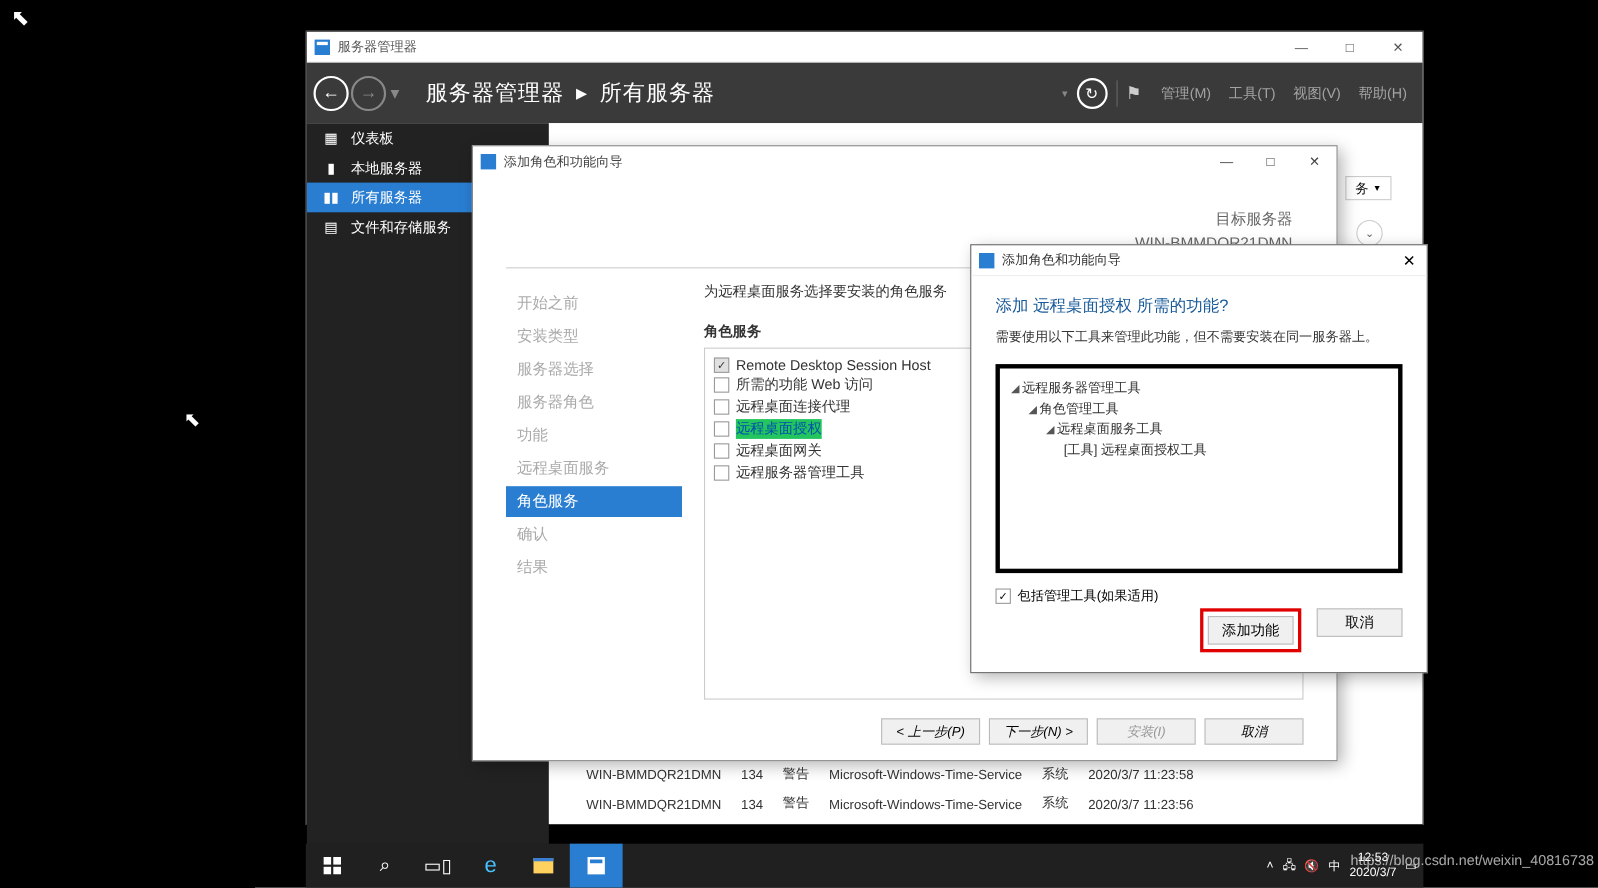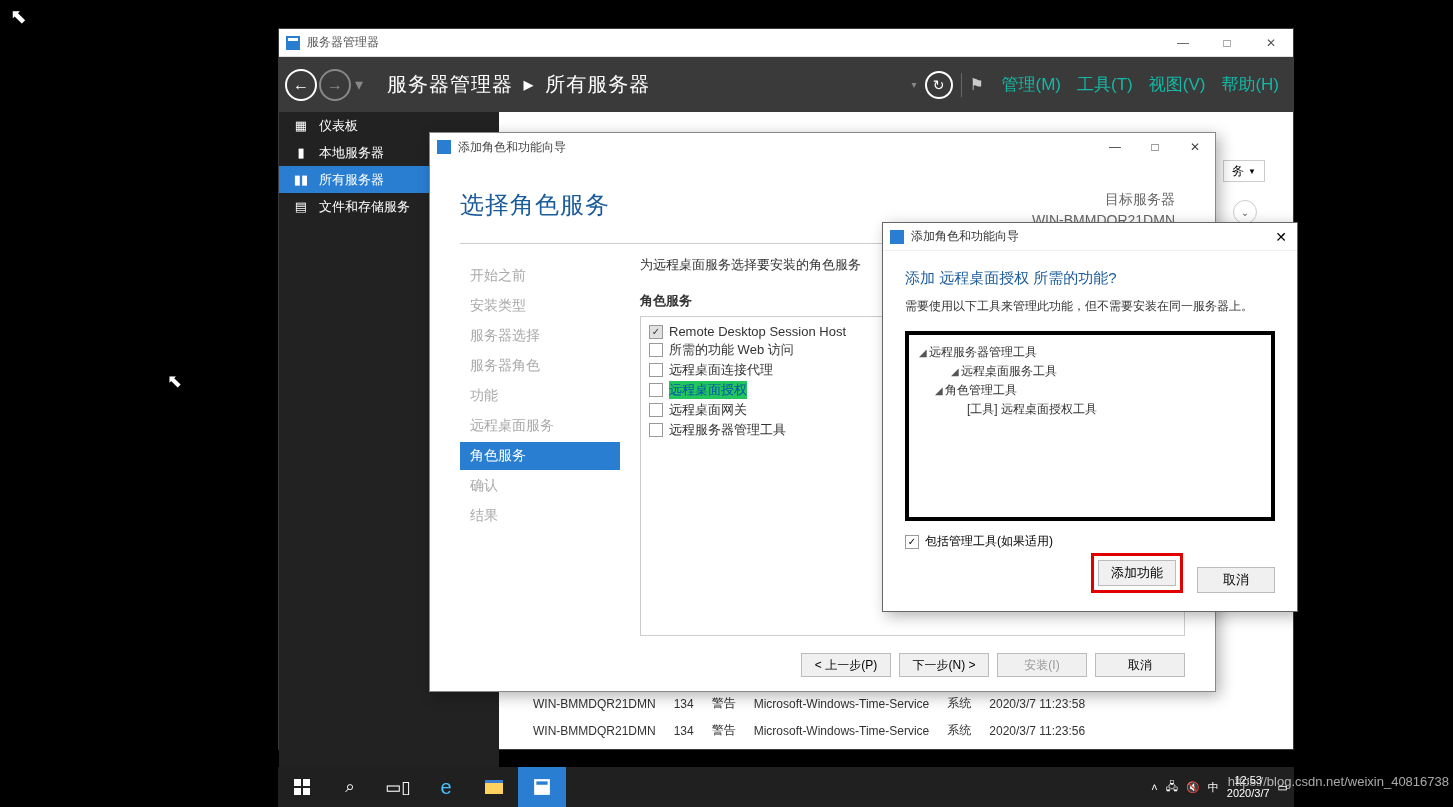--- a/index.html
+++ b/index.html
@@ -20,21 +20,21 @@
 .sm-nav { display: flex; align-items: center; padding-left: 6px; }
 .nav-btn { width: 32px; height: 32px; border: 2px solid #888; border-radius: 50%; display: flex; align-items: center; justify-content: center; color: #888; margin-right: 2px; }
 .nav-btn.active { border-color: #fff; color: #fff; }
 .nav-drop { width: 14px; color: #888; margin-left: 2px; margin-right: 18px; }
 .breadcrumb { font-size: 20px; color: #fff; font-weight: 300; letter-spacing: 1px; }
 .breadcrumb .sep { margin: 0 4px; }
 .sm-header-right { margin-left: auto; display: flex; align-items: center; padding-right: 10px; gap: 8px; }
 .hdr-icon { width: 28px; height: 28px; border: 2px solid #fff; border-radius: 50%; display: flex; align-items: center; justify-content: center; font-size: 14px; }
 .hdr-divider { width: 1px; height: 24px; background: #666; }
 .hdr-flag { font-size: 16px; color: #ccc; position: relative; width: 20px; }
-.hdr-menu { font-size: 17px; color: #14b8a6; padding: 0 4px; }
+.hdr-menu { font-size: 13px; color: #a3a3a3; padding: 0 4px; }
 
 
 .sm-sidebar { position: absolute; left: 0; top: 83px; width: 220px; background: #222; height: 667px; }
 .side-item { height: 27px; display: flex; align-items: center; padding-left: 14px; color: #fff; font-size: 13px; gap: 10px; }
 .side-item.selected { background: #2a7ed2; }
 .side-icon { width: 16px; height: 16px; display: inline-flex; align-items: center; justify-content: center; color: #fff; }
 
 
 .sm-main { position: absolute; left: 220px; top: 83px; right: 0; bottom: 0; background: #fff; }
 .main-top { position: absolute; top: 26px; left: 24px; font-size: 13px; color: #333; }
@@ -64,40 +64,40 @@
 .step.selected { background: #2a7ed2; color: #fff; }
 .wiz-content { flex: 1; padding-left: 20px; }
 .wiz-desc { font-size: 13px; color: #333; margin-bottom: 18px; }
 .wiz-section-label { font-size: 13px; font-weight: bold; color: #333; margin-bottom: 6px; }
 .role-list { border: 1px solid #ccc; padding: 6px; height: 320px; }
 .role-item { display: flex; align-items: center; font-size: 13px; color: #333; padding: 1px 2px; gap: 6px; }
 .role-item .cb { width: 14px; height: 14px; border: 1px solid #999; display: inline-flex; align-items: center; justify-content: center; font-size: 10px; background: #fff; }
 .role-item .cb.checked { background: #e0e0e0; color: #333; }
 .role-item.highlighted span.label { background: #22c55e; color: #0050b0; }
 .wiz-footer { position: absolute; bottom: 14px; right: 30px; display: flex; gap: 8px; }
-.wiz-footer button { width: 90px; height: 24px; font-size: 12px; border: 1px solid #bbb; background: #f0f0f0; }
+.wiz-footer button { width: 90px; height: 24px; font-size: 12px; border: 1px solid #bbb; background: #f0f0f0; font-style: italic; }
 .wiz-footer button:disabled { color: #999; }
 
 
 .popup { position: absolute; left: 882px; top: 222px; width: 416px; height: 390px; background: #fff; border: 1px solid #666; z-index: 20; box-shadow: 4px 4px 14px rgba(0,0,0,0.3); }
 .pop-title { height: 28px; display: flex; align-items: center; padding-left: 6px; border-bottom: 1px solid #eee; }
 .pop-title .icon { width: 16px; height: 16px; margin-right: 6px; }
 .pop-title .t { font-size: 12px; color: #333; flex: 1; }
 .pop-close { width: 32px; height: 28px; display: flex; align-items: center; justify-content: center; font-size: 14px; }
 .pop-header { font-size: 15px; color: #1a5b9a; padding: 18px 22px 10px 22px; }
 .pop-desc { font-size: 12px; color: #333; padding: 0 22px 10px 22px; }
 .pop-tree { margin: 6px 22px; border: 4px solid #000000; height: 190px; padding: 8px 10px; font-size: 12px; color: #333; }
 .tree-node { padding: 1px 0; }
 .tree-indent-1 { padding-left: 16px; }
 .tree-indent-2 { padding-left: 32px; }
 .tree-indent-3 { padding-left: 48px; }
 .tree-caret { display: inline-block; width: 10px; color: #555; font-size: 10px; }
 .pop-chk { display: flex; align-items: center; gap: 6px; padding: 6px 22px; font-size: 12px; }
 .pop-chk .cb { width: 14px; height: 14px; border: 1px solid #999; display: inline-flex; align-items: center; justify-content: center; font-size: 10px; }
-.pop-footer { position: absolute; bottom: 18px; right: 22px; display: flex; gap: 14px; align-items: flex-end; }
+.pop-footer { position: absolute; bottom: 18px; right: 22px; display: flex; gap: 14px; align-items: flex-start; }
 .pop-footer .highlight-box { border: 3px solid #e00000; padding: 4px; }
 .pop-footer button { width: 78px; height: 26px; font-size: 13px; border: 1px solid #bbb; background: #f0f0f0; }
 
 
 .taskbar { position: absolute; left: 278px; bottom: 0; height: 40px; width: 1016px; background: #202020; display: flex; align-items: center; }
 .task-btn { width: 48px; height: 40px; display: flex; align-items: center; justify-content: center; color: #fff; font-size: 17px; }
 .task-btn.active { background: #2a7ed2; }
 .task-right { margin-left: auto; display: flex; align-items: center; padding-right: 6px; gap: 8px; color: #fff; font-size: 11px; }
 .clock { text-align: center; line-height: 1.2; }
 .watermark { position: absolute; right: 4px; bottom: 18px; color: #eee; font-size: 13px; z-index: 5; opacity: 0.7; }
@@ -205,21 +205,20 @@
   <div class="wiz-title">
     <svg class="icon sm-logo" viewBox="0 0 16 16">
         <rect x="1" y="1" width="14" height="14" fill="#2a7ed2"></rect>
       </svg>
     <span class="t">添加角色和功能向导</span>
     <div class="btn">—</div>
     <div class="btn">□</div>
     <div class="btn">✕</div>
   </div>
   <div class="wiz-header">
-    <div class="wiz-htitle">选择角色服务</div>
     <div class="wiz-target">
       <div>目标服务器</div>
       <div>WIN-BMMDQR21DMN</div>
     </div>
   </div>
   <div class="wiz-divider"></div>
   <div class="wiz-body">
     <div class="wiz-steps">
       <div class="step">开始之前</div>
       <div class="step">安装类型</div>
@@ -275,22 +274,22 @@
     <svg class="icon sm-logo" viewBox="0 0 16 16">
         <rect x="1" y="1" width="14" height="14" fill="#2a7ed2"></rect>
       </svg>
     <span class="t">添加角色和功能向导</span>
     <div class="pop-close">✕</div>
   </div>
   <div class="pop-header">添加 远程桌面授权 所需的功能?</div>
   <div class="pop-desc">需要使用以下工具来管理此功能，但不需要安装在同一服务器上。</div>
   <div class="pop-tree">
     <div class="tree-node"><span class="tree-caret">◢</span><span>远程服务器管理工具</span></div>
+    <div class="tree-node tree-indent-1"><span class="tree-caret">◢</span><span>角色管理工具</span></div>
     <div class="tree-node tree-indent-2"><span class="tree-caret">◢</span><span>远程桌面服务工具</span></div>
-    <div class="tree-node tree-indent-1"><span class="tree-caret">◢</span><span>角色管理工具</span></div>
     <div class="tree-node tree-indent-3"><span>[工具] 远程桌面授权工具</span></div>
   </div>
   <div class="pop-chk">
     <span class="cb">✓</span>
     <span>包括管理工具(如果适用)</span>
   </div>
   <div class="pop-footer">
     <div class="highlight-box">
       <button>添加功能</button>
     </div>

